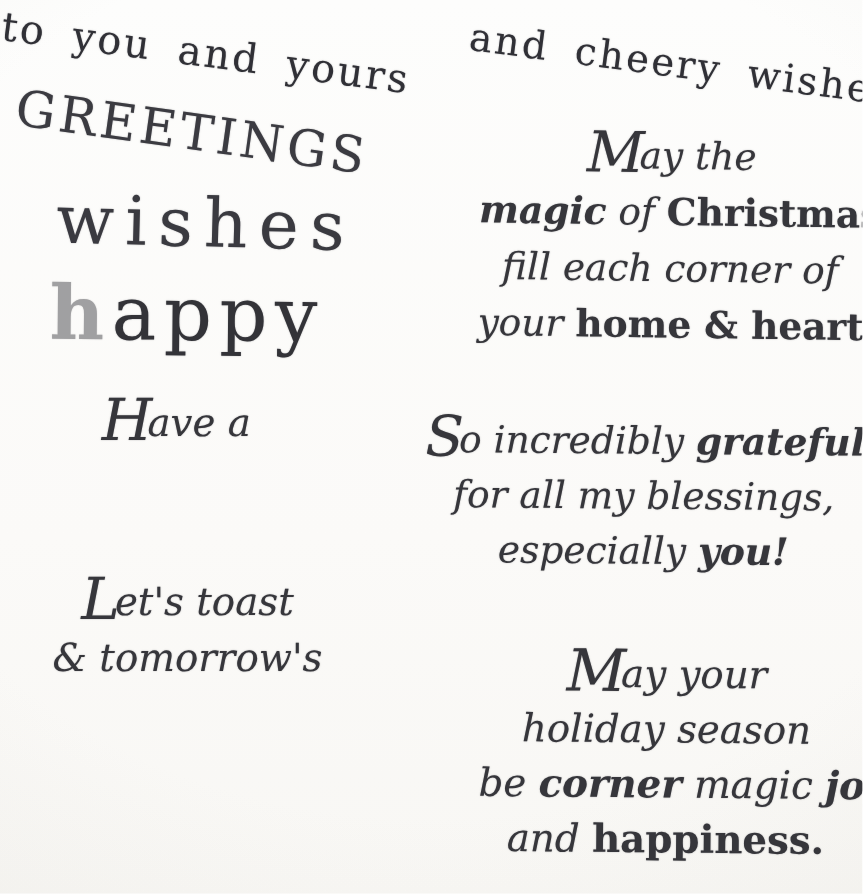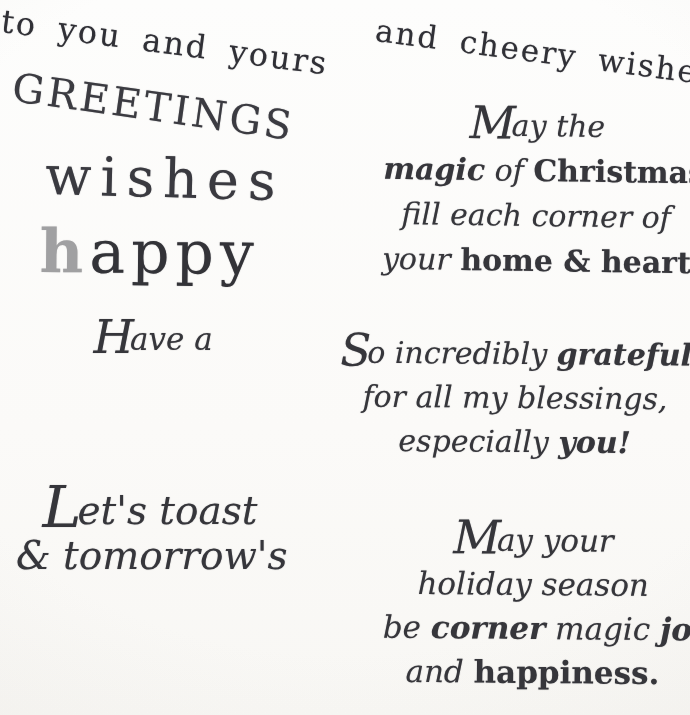--- a/index.html
+++ b/index.html
@@ -37,24 +37,24 @@
                  transform:rotate(7.5deg);transform-origin:0 0;color:#303036;}
   #b-greetings  {left:16px; top:64px; font-size:40px;letter-spacing:3px;
                  transform:rotate(8deg);transform-origin:0 0;color:#3b3b41;}
   #b-wishes     {left:46px; top:144px;font-size:54px;letter-spacing:9px;
                  transform:rotate(1.5deg);transform-origin:0 0;color:#3a3a40;}
   #b-happy      {left:40px; top:216px;font-size:60px;letter-spacing:6px;font-weight:bold;
                  transform:rotate(.5deg);transform-origin:0 0;color:#333338;}
   
   #b-christmas  {left:383px;top:103px;width:307px;font-size:30px;line-height:45px;
                  transform:rotate(.8deg);}
-  #b-halloween  {left:22px; top:318px;width:262px;font-size:31px;line-height:43px;}
+  #b-halloween  {left:10px; top:318px;width:262px;font-size:31px;line-height:43px;}
   #b-grateful   {left:340px;top:332px;width:350px;font-size:30px;line-height:44px;
                  transform:rotate(.5deg);}
-  #b-toast      {left:16px; top:488px;width:268px;font-size:39px;line-height:45px;}
+  #b-toast      {left:16px; top:460px;width:268px;font-size:31px;line-height:45px;}
   #b-holiday    {left:383px;top:518px;width:300px;font-size:31px;line-height:44px;
                  transform:rotate(.5deg);}
 </style>
 </head>
 <body>
 
 <div id="sheet">
   <div class="phrase" id="b-to-you">
       <div class="line"><span class="s-r">to you and yours</span></div>
     </div>

